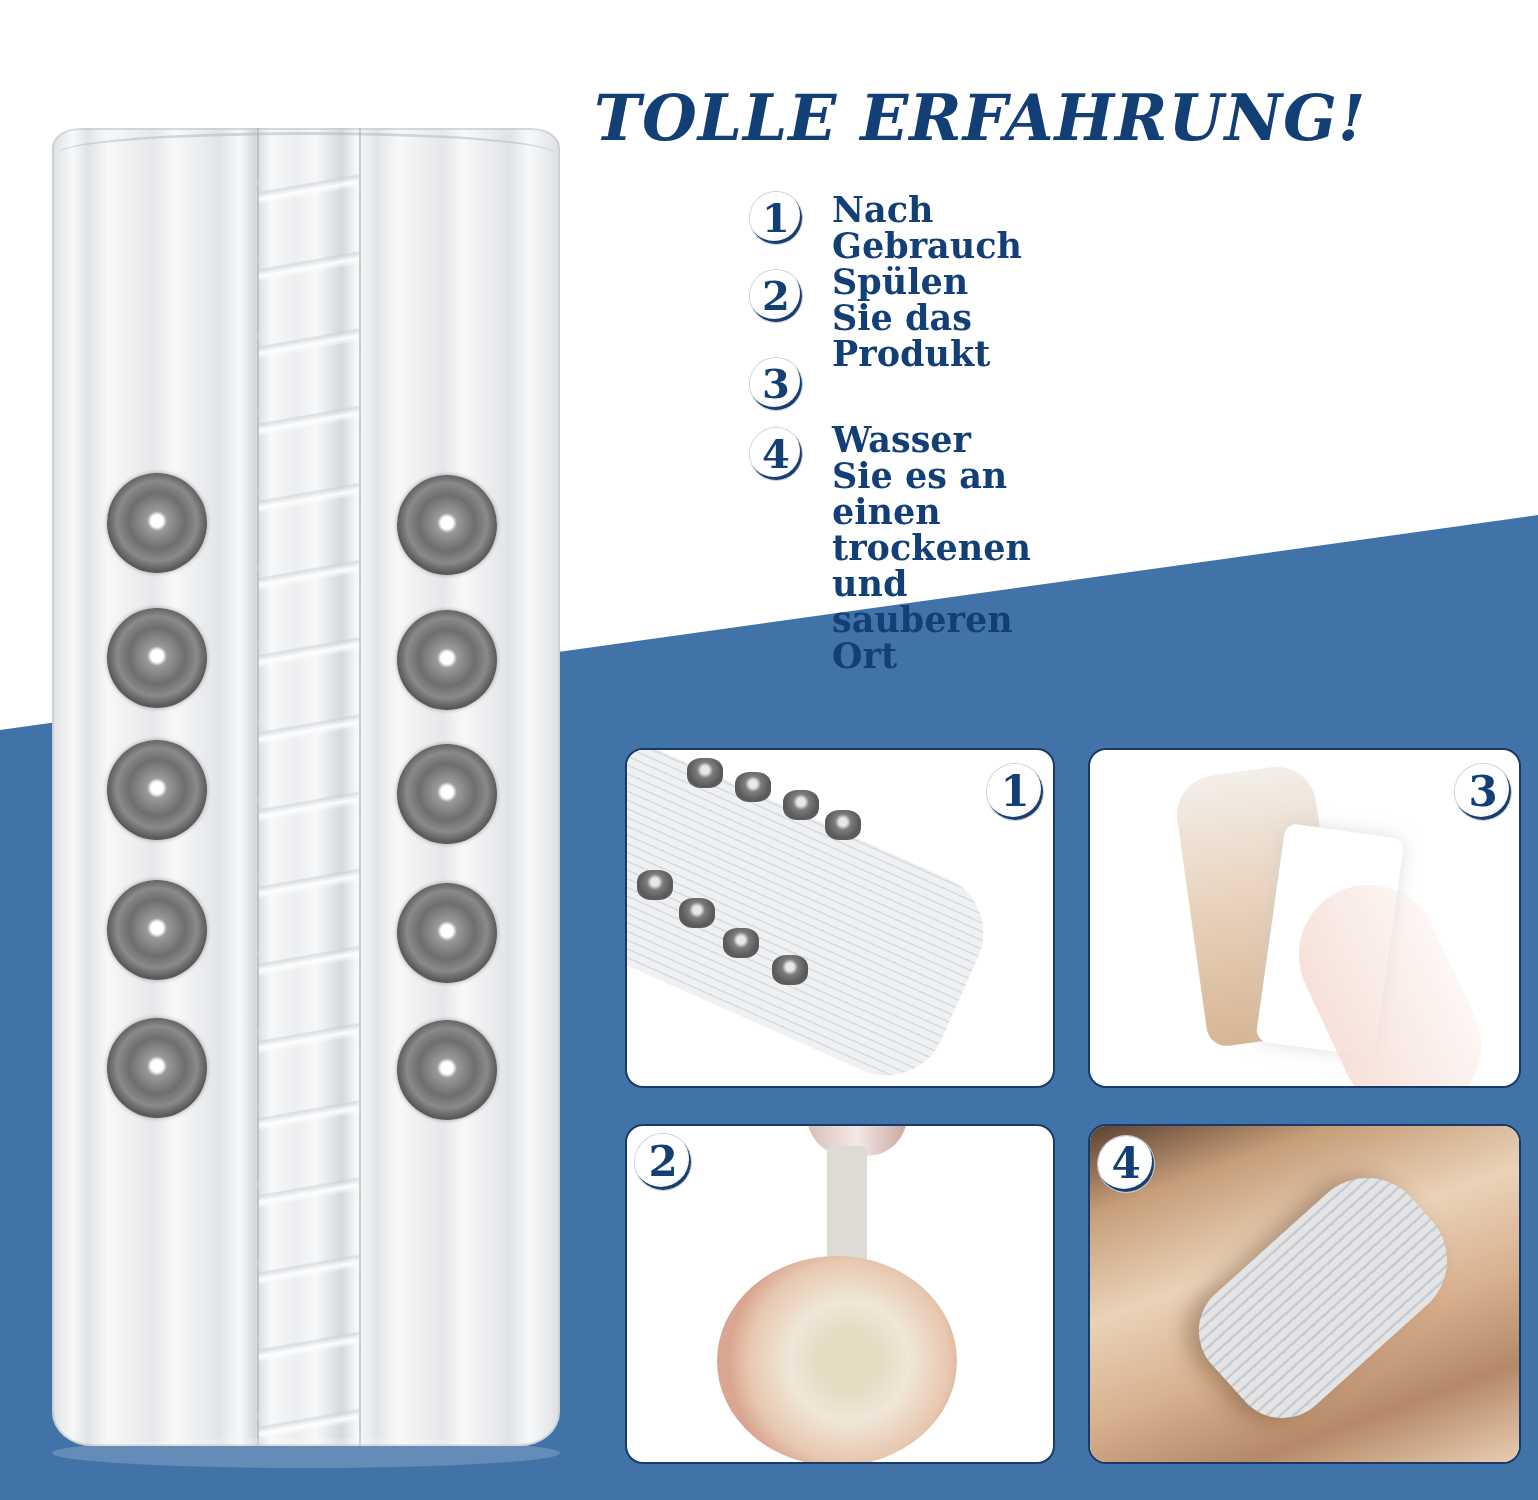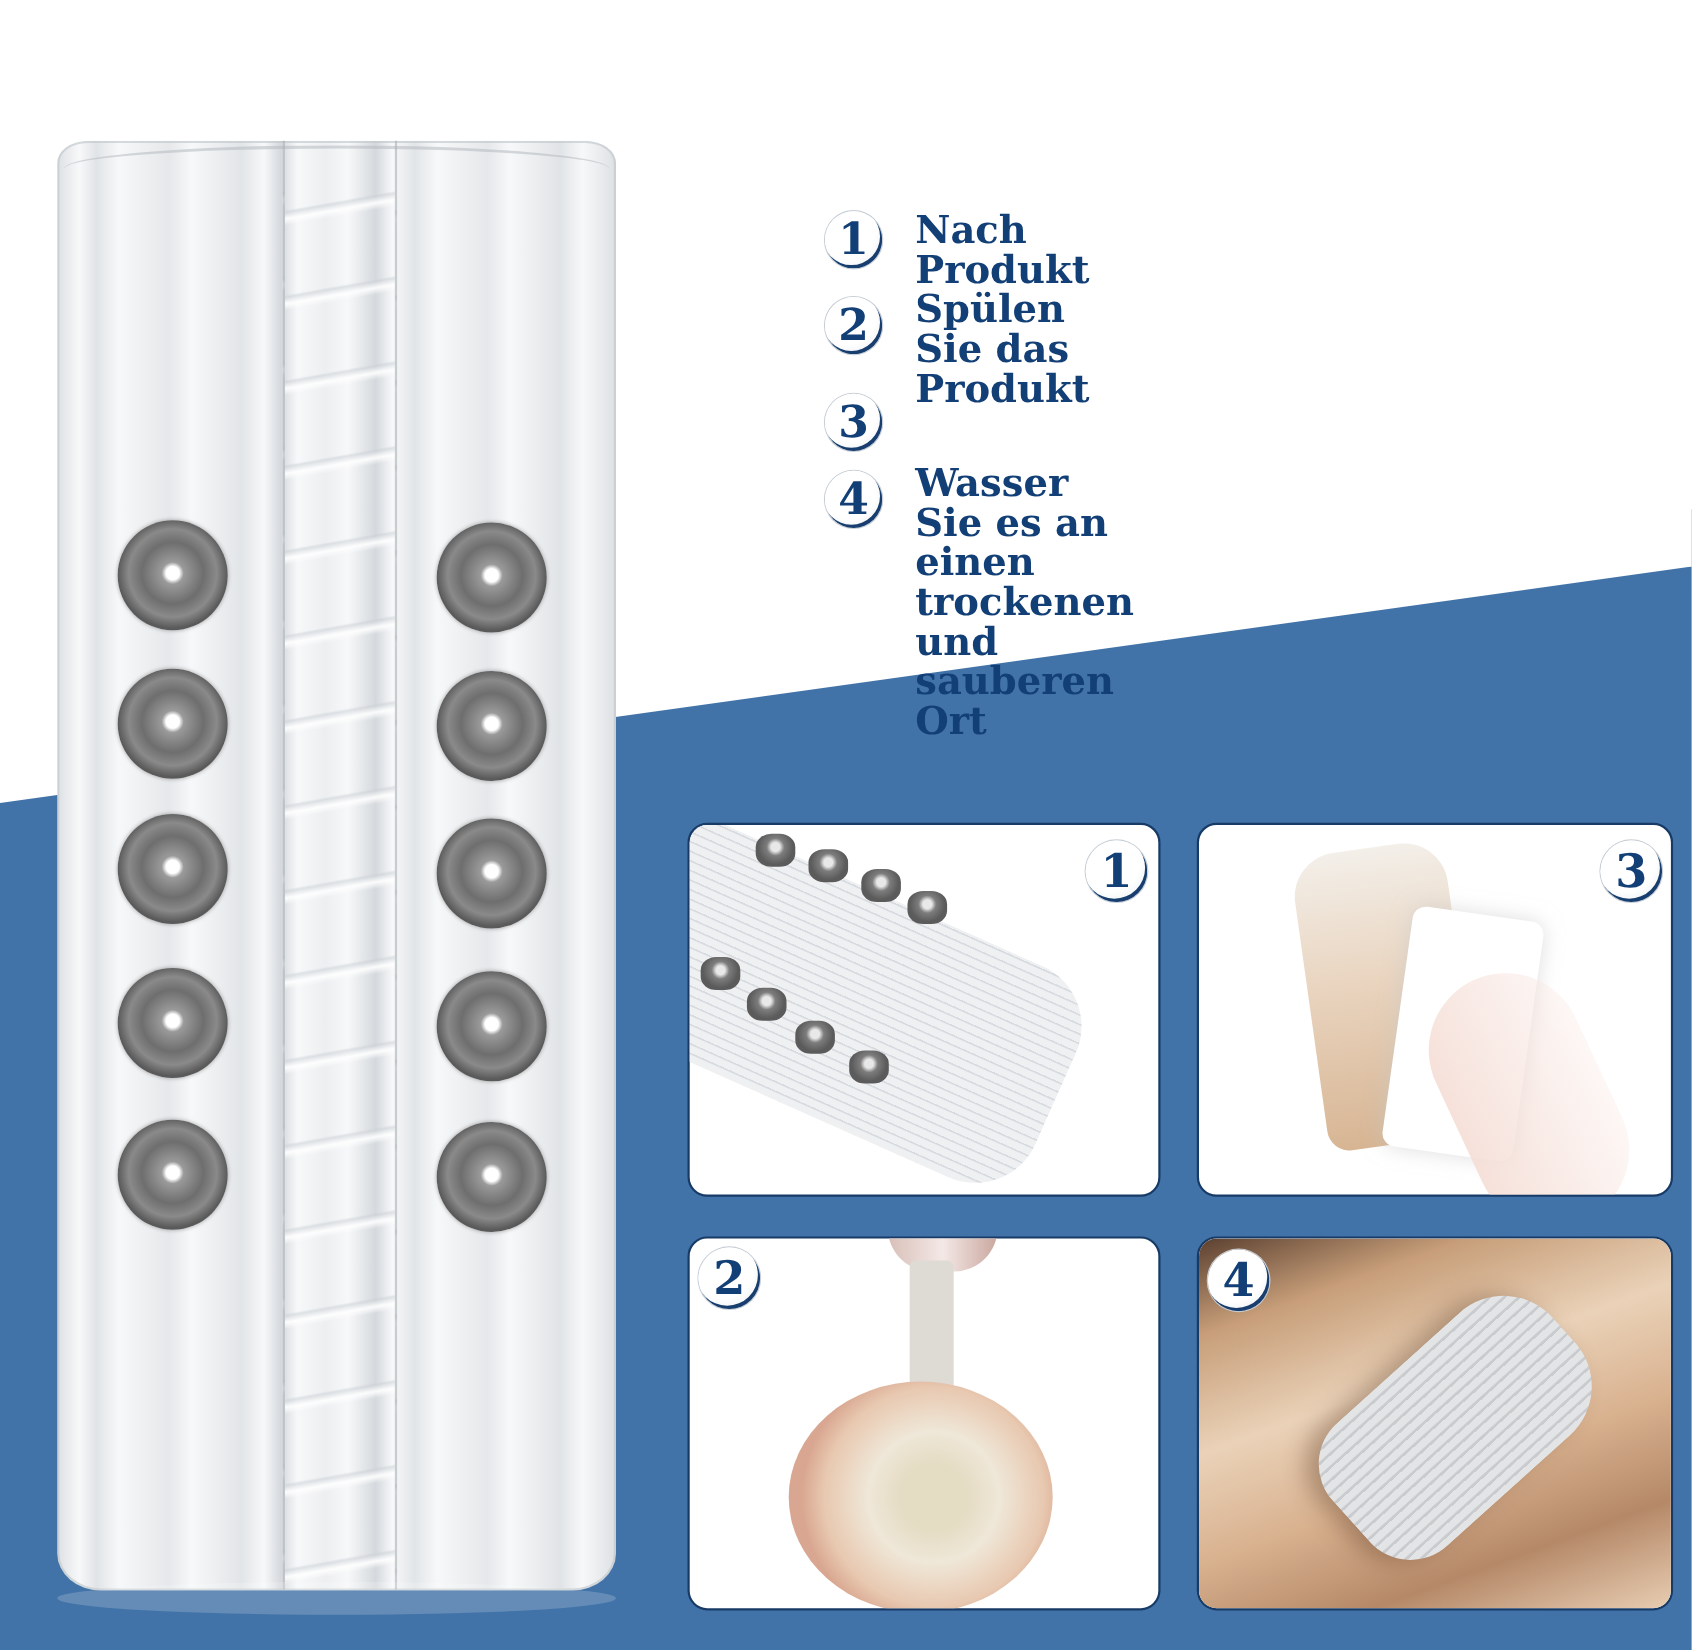--- a/index.html
+++ b/index.html
@@ -105,27 +105,28 @@
     <div class="ball" style="left:345px;top:482px"></div>
     <div class="ball" style="left:345px;top:616px"></div>
     <div class="ball" style="left:345px;top:755px"></div>
     <div class="ball" style="left:345px;top:892px"></div>
   </div>
   <div class="reflection"></div>
 </div>
 
 <h1 class="headline">
   <br>
+  <span>TOLLE ERFAHRUNG!</span>
 </h1>
 
 <ul class="steps">
   <li class="step step-1">
     <span class="badge">1</span>
     <span class="step-text">
-      <span>Nach Produkt</span>
+      <span>Nach Gebrauch</span>
     </span>
   </li>
   <li class="step step-2">
     <span class="badge">2</span>
     <span class="step-text">
       <span>Spülen Sie das Produkt</span><br>
     </span>
   </li>
   <li class="step step-3">
     <span class="badge">3</span>

